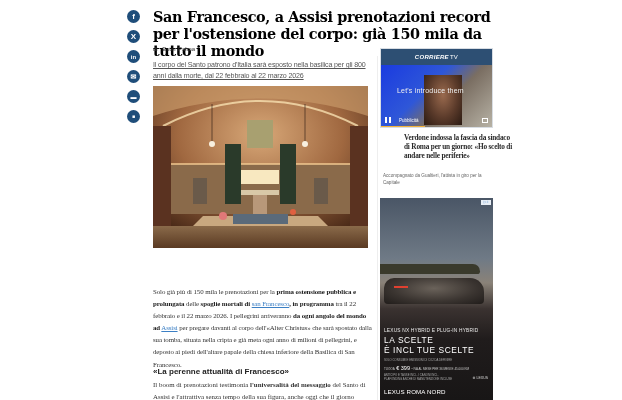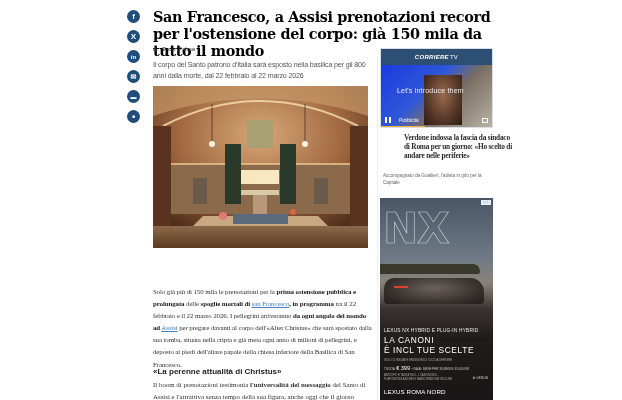--- a/index.html
+++ b/index.html
@@ -8,21 +8,21 @@
 
   .share-rail { position: absolute; left: 127px; top: 10px; width: 14px; }
   .share-btn { width: 13px; height: 13px; border-radius: 50%; background: #1f4e7a; margin-bottom: 7px; display: flex; align-items: center; justify-content: center; color: #fff; font-size: 8px; font-weight: bold; line-height: 1; cursor: pointer; }
 
   .headline { position: absolute; left: 153px; top: 8px; width: 360px; font-family: "DejaVu Serif", "Liberation Serif", serif; font-weight: bold; font-size: 14.4px; line-height: 17px; color: #000000; letter-spacing: -0.35px; }
 
   .byline { position: absolute; left: 153px; top: 46px; font-size: 6px; color: #333; font-family: "Liberation Sans", sans-serif; }
   .byline .by { margin-right: 3px; }
   .byline .author { font-weight: normal; }
 
-  .summary { position: absolute; left: 153px; top: 60px; width: 218px; font-size: 7.1px; line-height: 11px; color: #555; font-family: "Liberation Sans", sans-serif; letter-spacing: -0.15px; }
+  .summary { position: absolute; left: 153px; top: 60px; width: 218px; font-size: 7.1px; line-height: 11px; color: #555; font-family: "Liberation Sans", sans-serif; letter-spacing: -0.15px; text-decoration: underline; }
 
   .hero { position: absolute; left: 153px; top: 86px; width: 215px; height: 162px; overflow: hidden; background: #5a3a22; }
 
   .body-text { position: absolute; left: 153px; top: 286px; width: 219px; font-family: "Liberation Serif", serif; font-size: 6.9px; line-height: 12.1px; color: #333; letter-spacing: -0.1px; }
   .body-text b { color: #222; }
   .body-text a { color: #3b7fc4; text-decoration: underline; }
 
   .section-title { position: absolute; left: 153px; top: 367px; font-family: "Liberation Sans", sans-serif; font-weight: bold; font-size: 8px; color: #222; }
   .body-text-2 { position: absolute; left: 153px; top: 379px; width: 219px; font-family: "Liberation Serif", serif; font-size: 6.9px; line-height: 12.1px; color: #333; }
 
@@ -126,21 +126,21 @@
     <line x1="59" y1="18" x2="59" y2="55" stroke="#2a1a10" stroke-width="0.6"></line>
     <circle cx="152" cy="58" r="3" fill="#f8f0e0"></circle>
     <line x1="152" y1="18" x2="152" y2="55" stroke="#2a1a10" stroke-width="0.6"></line>
     <circle cx="70" cy="130" r="4" fill="#e07878"></circle>
     <circle cx="140" cy="126" r="3" fill="#e06040"></circle>
   </svg>
 </div>
 
 <p class="body-text"><span>Solo già più di 150 mila le prenotazioni per la </span><b>prima ostensione pubblica e prolungata</b><span> delle </span><b>spoglie mortali di</b><span> </span><a>san Francesco</a><b>, in programma</b><span> tra il 22 febbraio e il 22 marzo 2026. I pellegrini arriveranno </span><b>da ogni angolo del mondo ad</b><span> </span><a>Assisi</a><span> per pregare davanti al corpo dell'«Alter Christus»  che sarà spostato dalla sua tomba, situata nella cripta e già meta ogni anno di milioni di pellegrini, e deposto ai piedi dell'altare papale della chiesa inferiore della Basilica di San Francesco.</span></p>
 
-<h2 class="section-title">«La perenne attualità di Christus»</h2>
+<h2 class="section-title">«La perenne attualità di Francesco»</h2>
 
 <p class="body-text-2"><span>Il boom di prenotazioni  testimonia </span><b>l'universalità del messaggio</b><span> del Santo di Assisi e l'attrattiva senza tempo della sua figura, anche oggi che il giorno</span></p>
 
 <div class="side-divider"></div>
 
 <div class="tv-card">
   <div class="tv-header">
     <span>CORRIERE</span>
       <span class="tv">TV</span>
   </div>
@@ -157,26 +157,25 @@
     </div>
     <div class="tv-progress"></div>
   </div>
 </div>
 
 <a class="tv-title">Verdone indossa la fascia da sindaco di Roma per un giorno: «Ho scelto di andare nelle periferie»</a>
 <p class="tv-sub">Accompagnato da Gualtieri, l'attista in giro per la Capitale</p>
 
 <div class="ad">
   <div class="ad-choices">▷ i</div>
-  <div class="ad-nx">NX</div>
   <div class="ad-roof"></div>
   <div class="ad-car"></div>
   <div class="ad-line1">LEXUS NX HYBRID E PLUG-IN HYBRID</div>
   <div class="ad-line2">
-    <div>LA CANONI</div>
+    <div>LA SCELTE</div>
     <div>È INCL TUE SCELTE</div>
   </div>
   <div class="ad-fine1">SOLO CONSUMI E EMISSIONI DI CO2 DA DEFINIRE</div>
   <div class="ad-price">
     <small>TUOOA</small>
     <span>€ 399</span>
     <small>• IVA AL MESE PER 36 MESI E 45.000 KM</small>
   </div>
   <div class="ad-fine2">ANTICIPO E TASSE INCL. / CANONI INCL. PLAFONDING ANCHE DI MANUTENZIONE INCLUSE</div>
   <div class="ad-logo">⊕ LEXUS</div>

